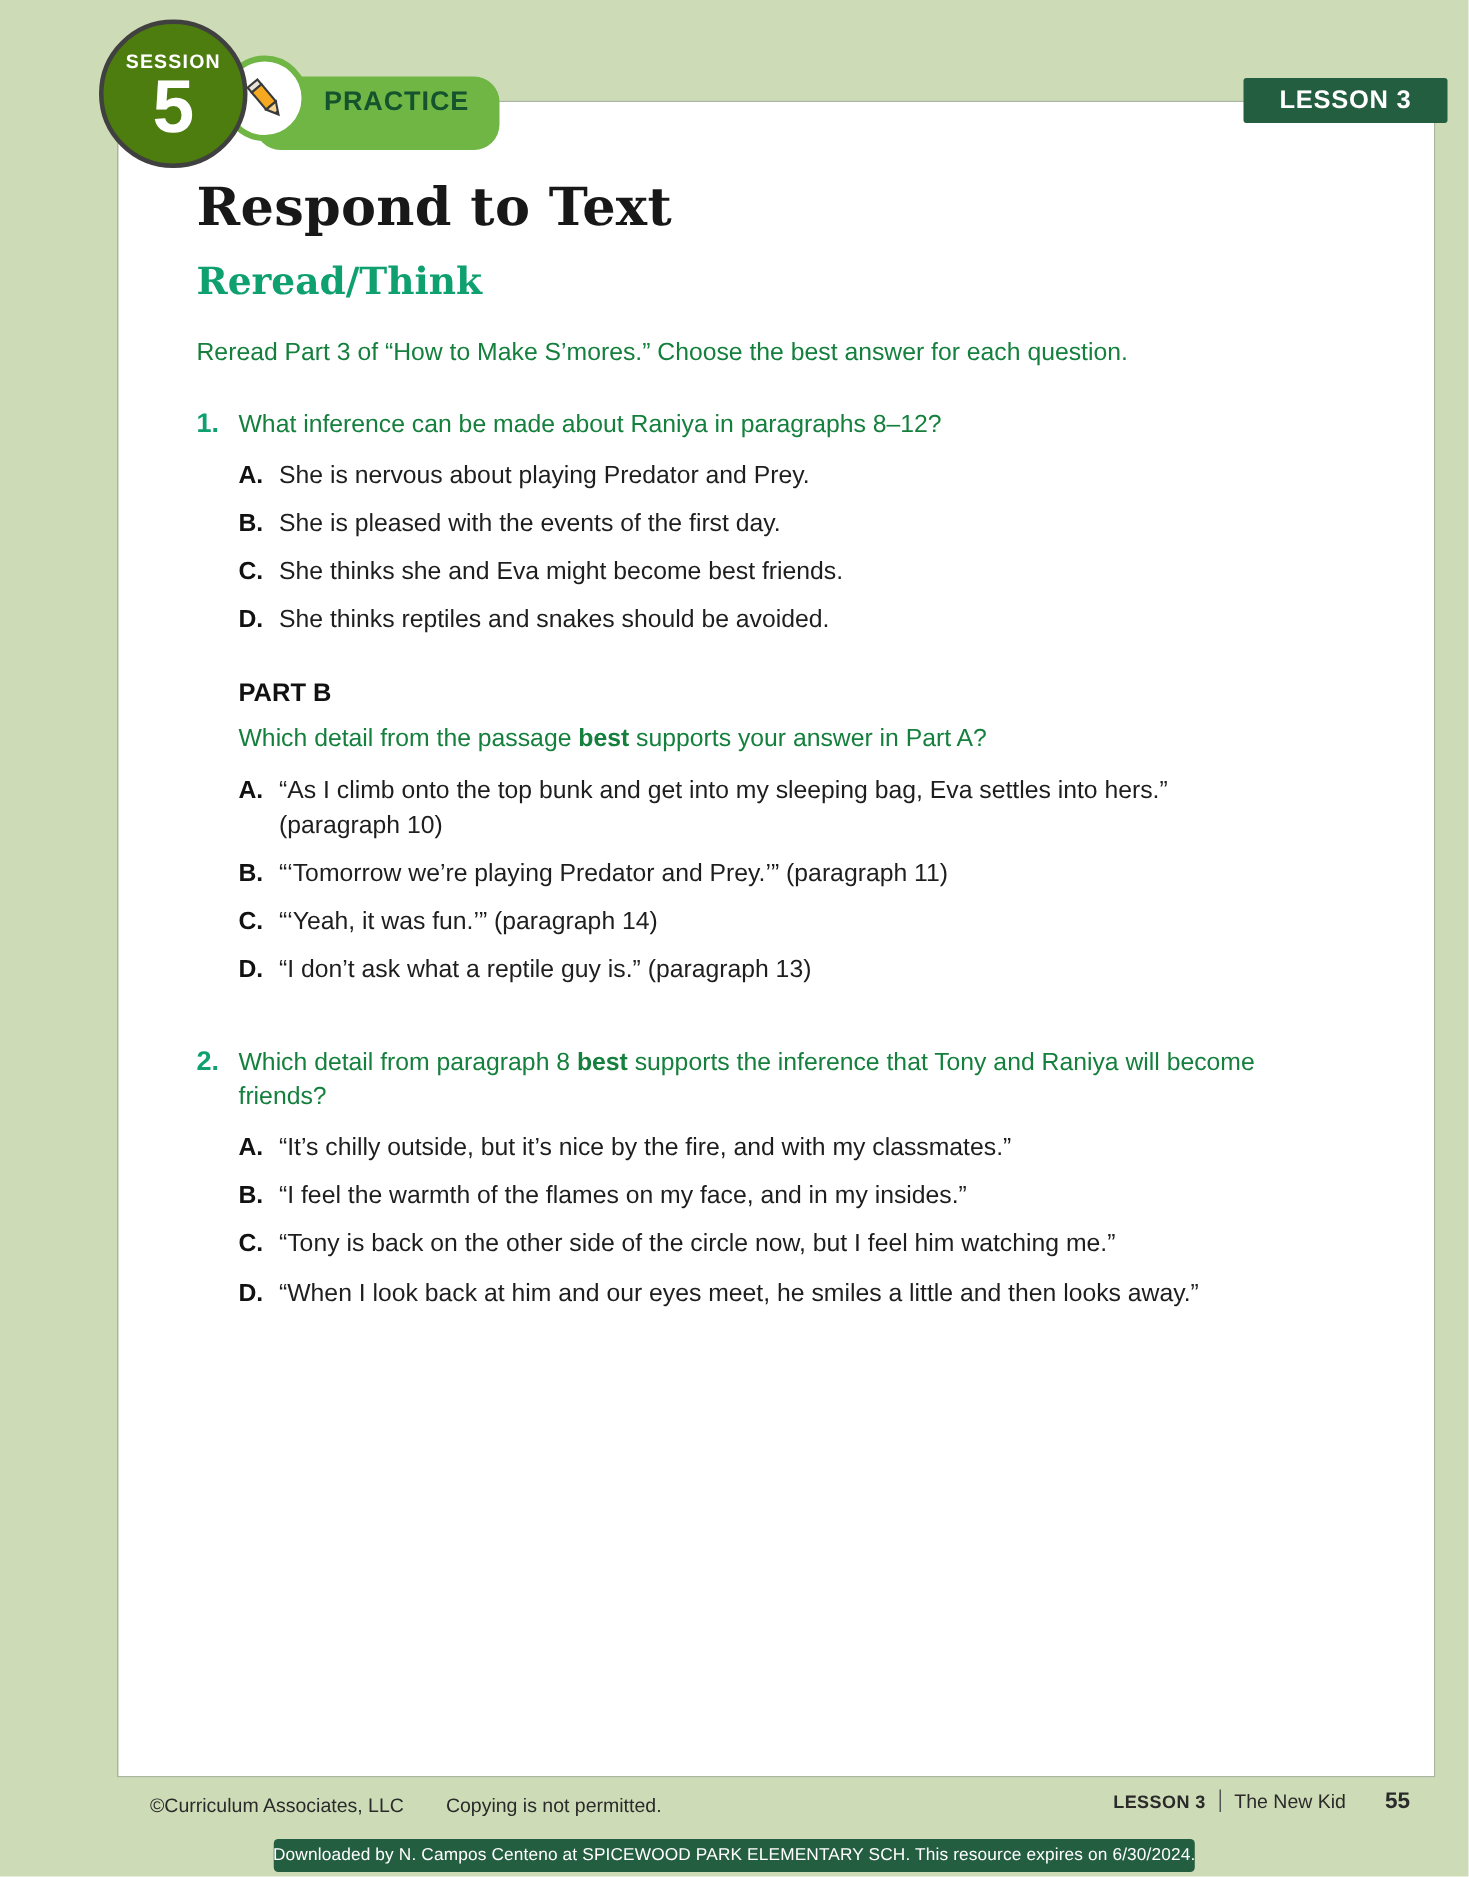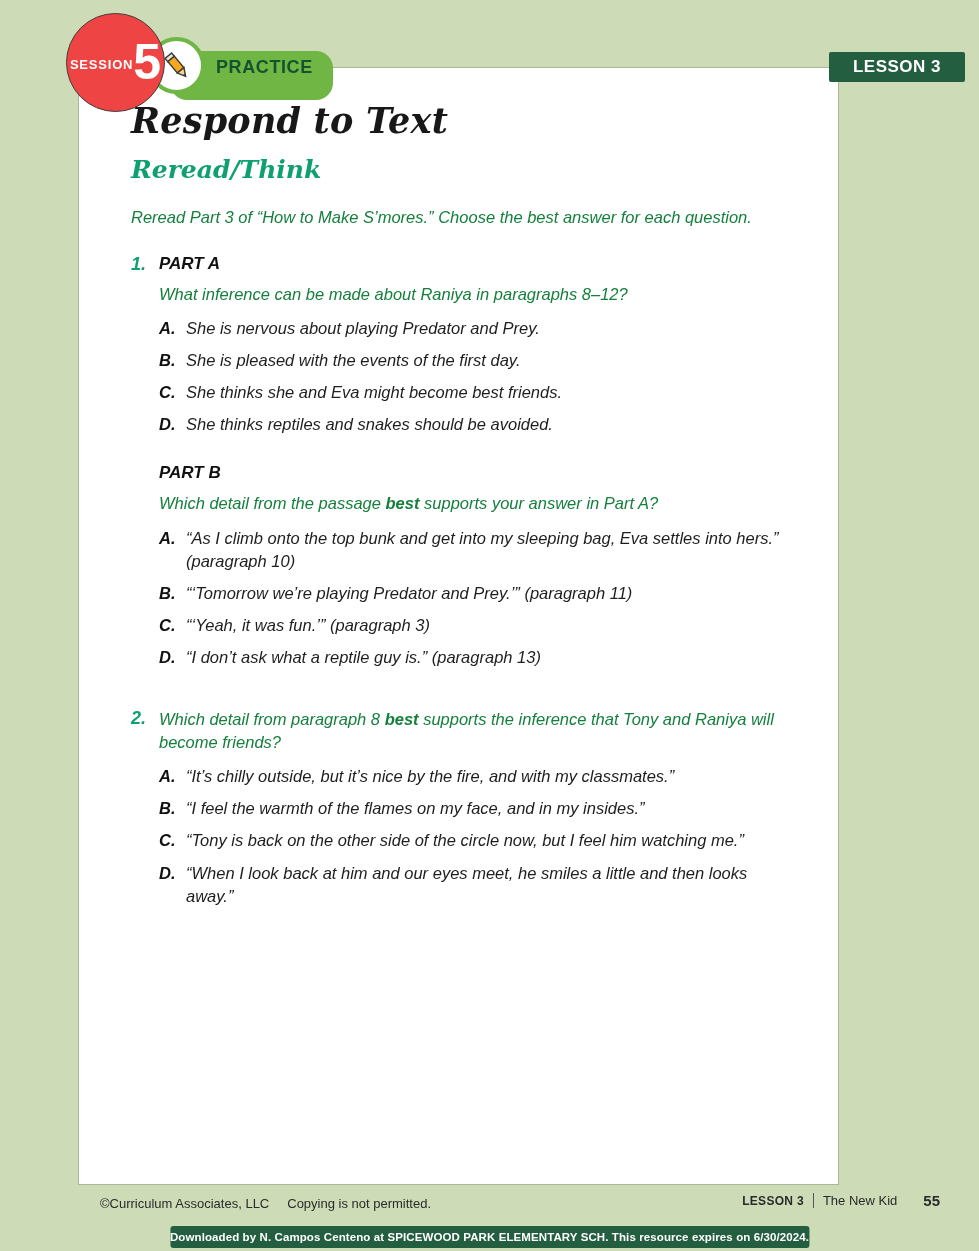--- a/index.html
+++ b/index.html
@@ -3,30 +3,29 @@
 <meta charset="utf-8">
 <style>
   * { margin:0; padding:0; box-sizing:border-box; }
   html,body { width:979px; height:1251px; }
   .canvas {
     position:relative; width:979px; height:1251px;
     background:#cddcb6; font-family:"Liberation Sans", sans-serif;
     overflow:hidden;
   }
   .page {
-    position:absolute; left:78px; top:67px; width:761px; height:1118px;
+    position:absolute; left:78px; top:67px; width:879px; height:1118px;
     background:#ffffff; border:1px solid #a9b89b;
-    padding:32px 55px 0 52px;
-    font-style:italic;
+    padding:50px 55px 0 52px;
   }
   
   .session-badge {
     position:absolute; left:66px; top:13px; width:99px; height:99px;
-    border-radius:50%; background:#ef4444; border:1px solid #404040;
-    color:#fff; display:flex; flex-direction:row; align-items:center; justify-content:center;
+    border-radius:50%; background:#4d7c0f; border:3px solid #404040;
+    color:#fff; display:flex; flex-direction:column; align-items:center; justify-content:center;
     z-index:3; text-align:center;
   }
   .session-label { font-size:13px; font-weight:bold; letter-spacing:.8px; margin-top:4px; }
   .session-number { font-size:50px; font-weight:bold; line-height:.95; }
   .practice-pill {
     position:absolute; left:170px; top:51px; height:49px; border-radius:17px;
     background:#6fb644; color:#14532d; font-weight:bold; font-size:18px; letter-spacing:.6px;
     line-height:33px; padding:0 20px 0 46px; z-index:1;
   }
   .pencil-circle {
@@ -55,52 +54,51 @@
   .part-label { font-weight:bold; font-size:17px; color:#111; margin-bottom:9px; }
   .stem { font-size:16.5px; color:#15803d; margin-bottom:11px; max-width:710px; line-height:1.4; }
   .stem .bold-word { font-weight:bold; }
   .choice { display:flex; margin-bottom:9px; line-height:1.4; }
   .choice-letter { width:27px; font-weight:bold; font-size:16.5px; color:#111; flex-shrink:0; }
   .choice-text { font-size:16.5px; color:#1e1e1e; max-width:675px; }
   .part-b { margin-top:27px; }
   
   .footer-left {
     position:absolute; left:100px; top:1196px; font-size:13px; color:#2a2a2a;
-    display:flex; gap:18px;
+    display:flex; gap:28px;
   }
   .footer-right {
     position:absolute; right:39px; top:1192px; display:flex; align-items:center;
     color:#2a2a2a;
   }
   .footer-lesson { font-weight:bold; font-size:12px; letter-spacing:.3px; }
   .footer-divider { width:1px; height:15px; background:#555; margin:0 9px; }
   .footer-book { font-size:13px; }
   .footer-page-number { font-weight:bold; font-size:15px; margin-left:26px; }
   .download-banner {
     position:absolute; left:50%; bottom:3px; transform:translateX(-50%);
-    background:#245e41; color:#fff; font-size:11.5px; font-weight:bold;
+    background:#245e41; color:#fff; font-size:11.5px; font-weight:normal;
     padding:5px 0; border-radius:3px; white-space:nowrap; letter-spacing:.1px;
   }
 </style>
 </head>
 <body>
 
 <div class="canvas">
 
   <div class="page">
     <h1 class="page-title">Respond to Text</h1>
     <h2 class="section-heading">Reread/Think</h2>
     <p class="intro">Reread Part 3 of “How to Make S’mores.” Choose the best answer for each question.</p>
 
     <div class="question">
       <div class="qnum">1.</div>
       <div class="qbody">
 
         <div>
-          <div class="part-label">PART A</div>
           <div class="stem">What inference can be made about Raniya in paragraphs 8–12?</div>
           <div class="choice">
             <span class="choice-letter">A.</span>
             <span class="choice-text">She is nervous about playing Predator and Prey.</span>
           </div>
           <div class="choice">
             <span class="choice-letter">B.</span>
             <span class="choice-text">She is pleased with the events of the first day.</span>
           </div>
           <div class="choice">
@@ -119,21 +117,21 @@
           <div class="choice">
             <span class="choice-letter">A.</span>
             <span class="choice-text">“As I climb onto the top bunk and get into my sleeping bag, Eva settles into hers.” (paragraph 10)</span>
           </div>
           <div class="choice">
             <span class="choice-letter">B.</span>
             <span class="choice-text">“‘Tomorrow we’re playing Predator and Prey.’” (paragraph 11)</span>
           </div>
           <div class="choice">
             <span class="choice-letter">C.</span>
-            <span class="choice-text">“‘Yeah, it was fun.’” (paragraph 3)</span>
+            <span class="choice-text">“‘Yeah, it was fun.’” (paragraph 14)</span>
           </div>
           <div class="choice">
             <span class="choice-letter">D.</span>
             <span class="choice-text">“I don’t ask what a reptile guy is.” (paragraph 13)</span>
           </div>
         </div>
 
       </div>
     </div>
 

